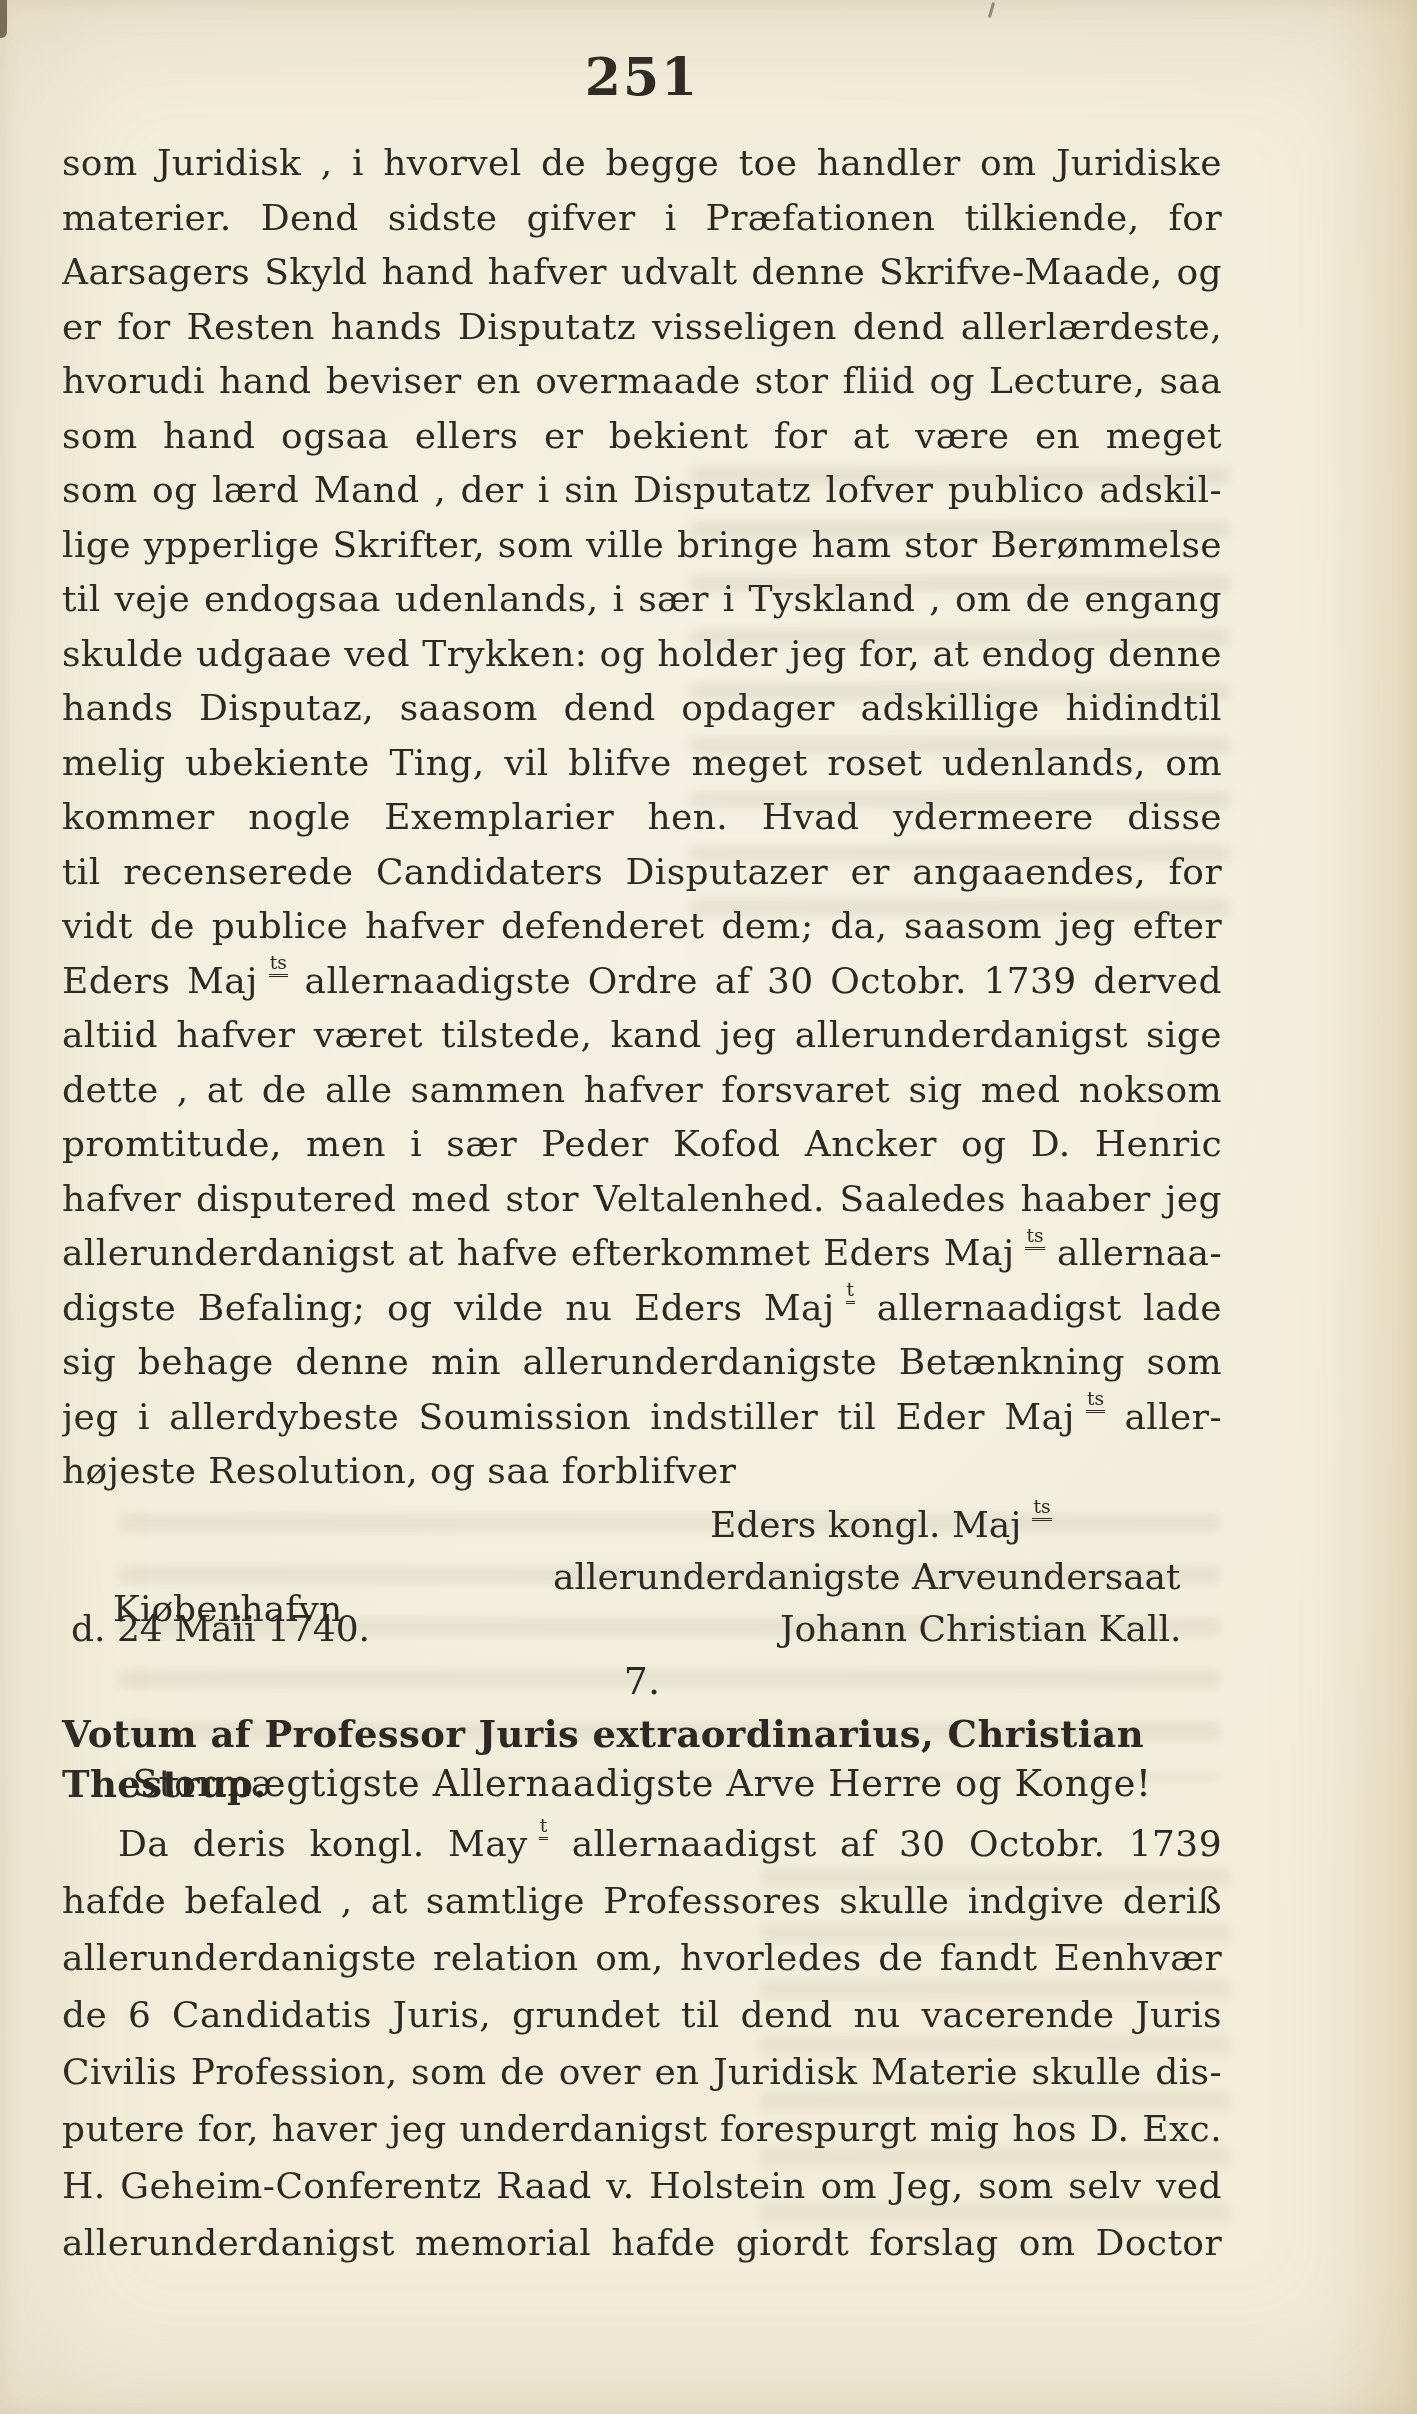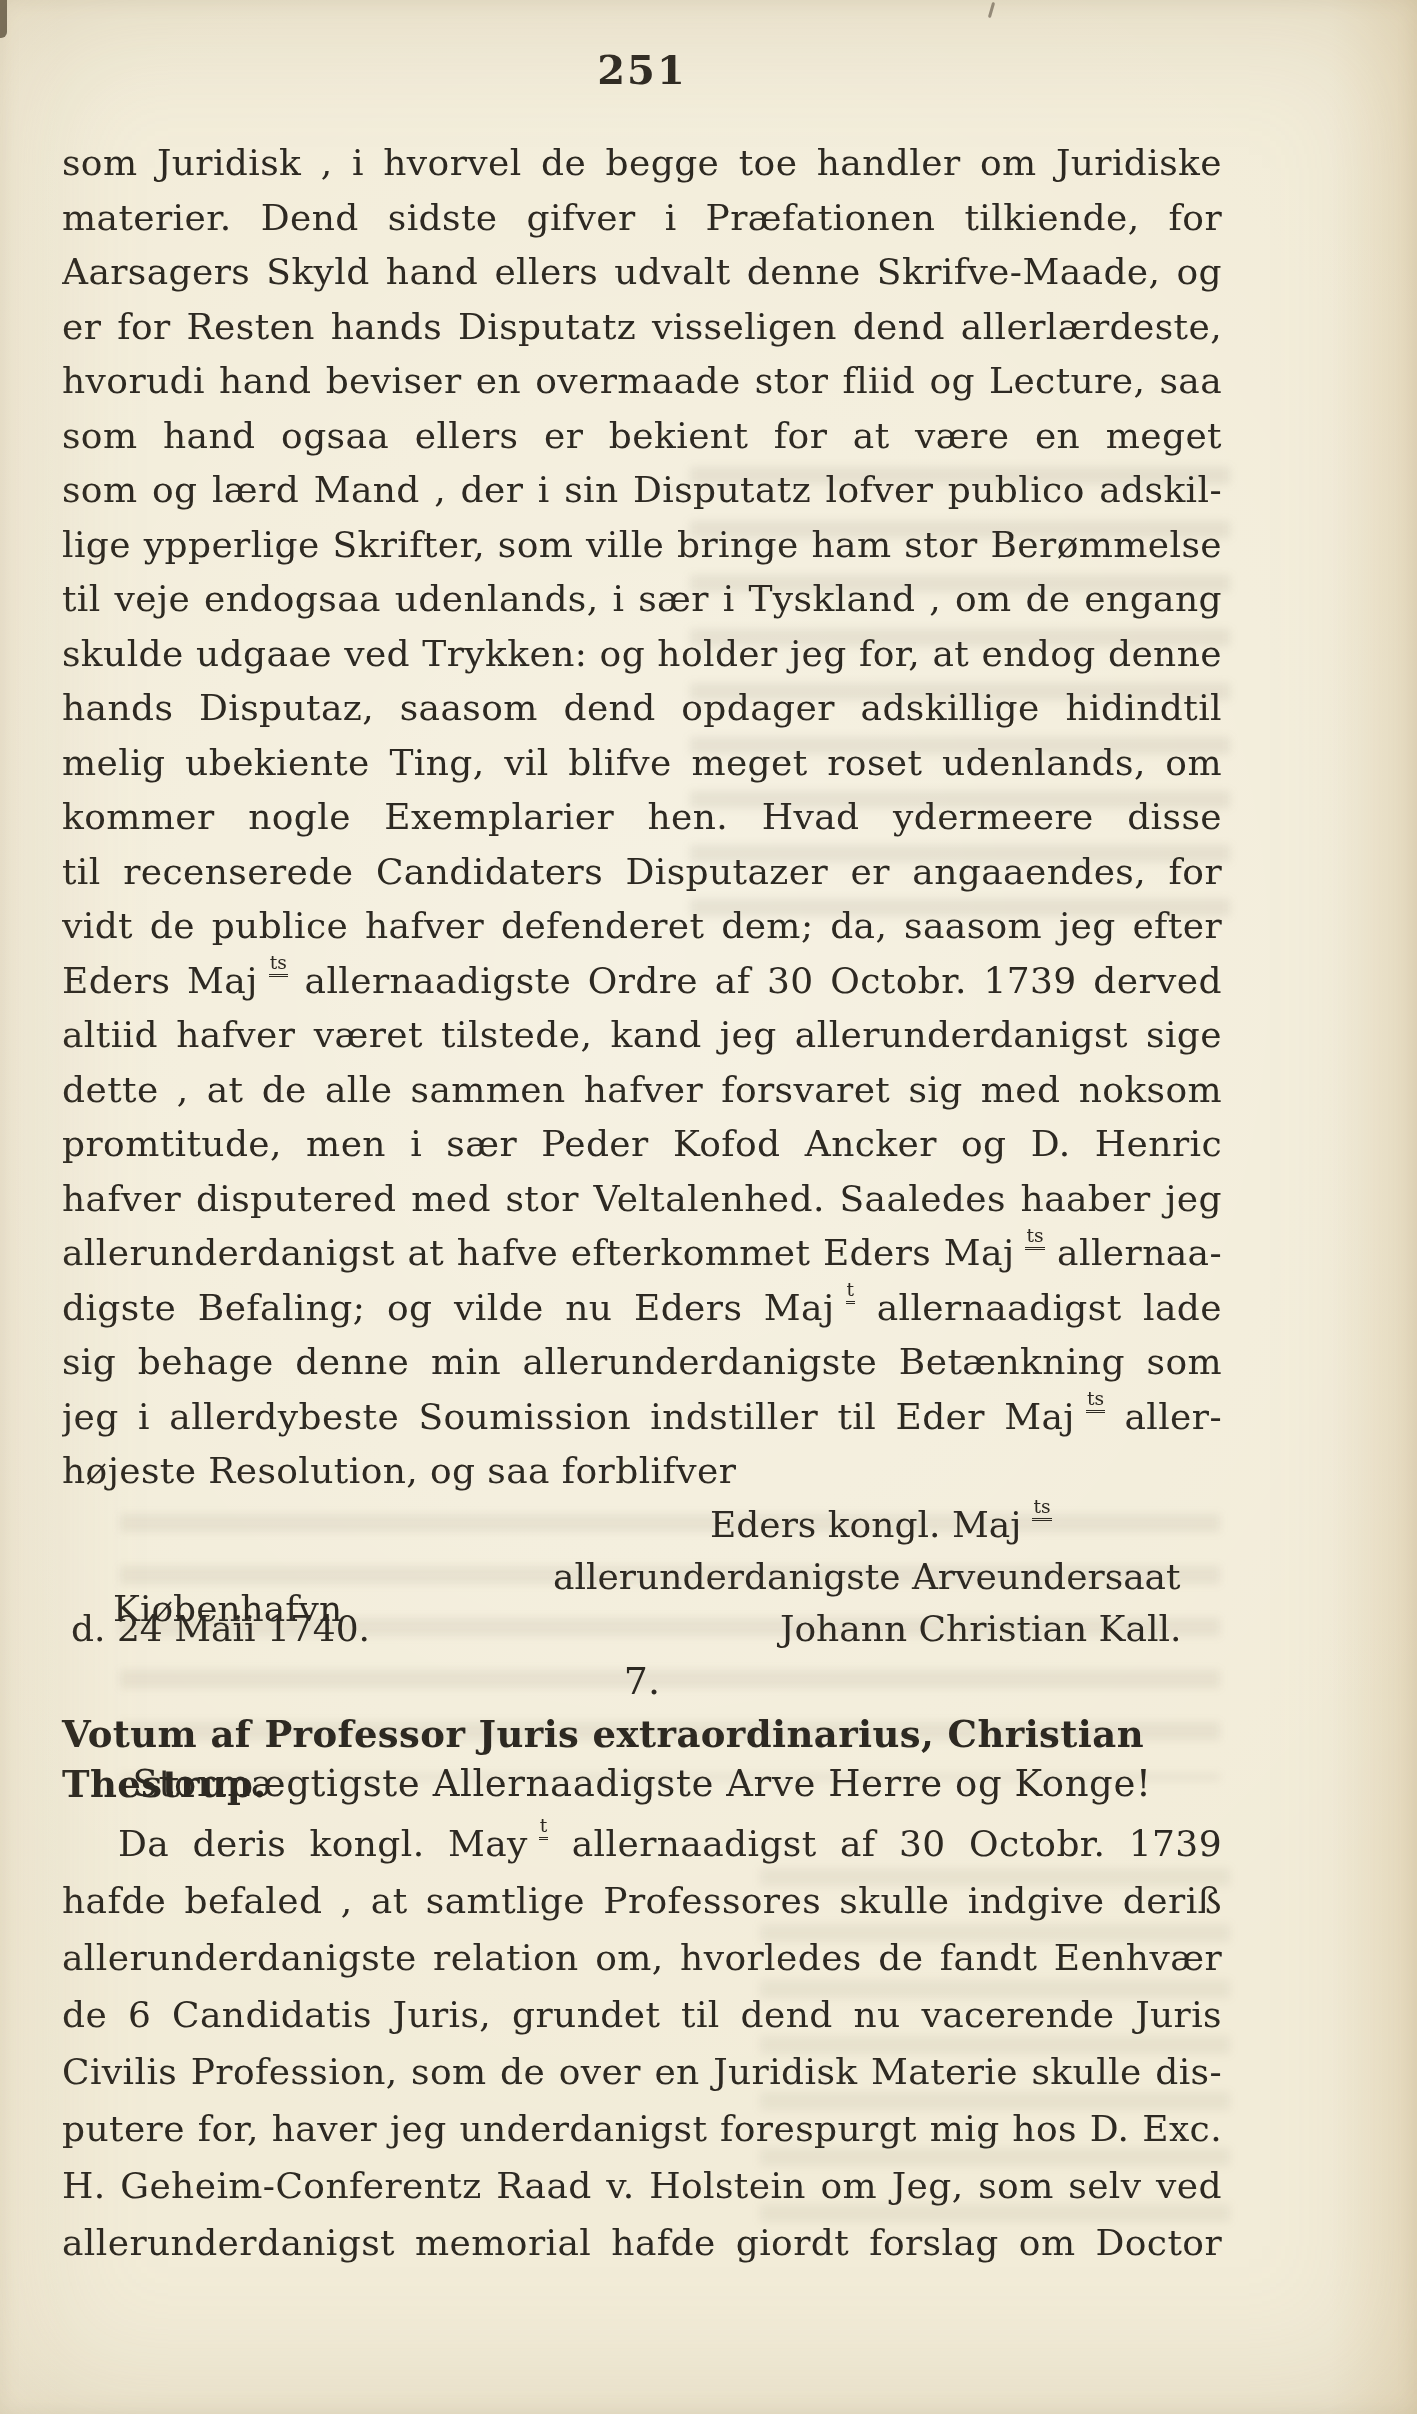--- a/index.html
+++ b/index.html
@@ -34,21 +34,21 @@
   .corner-mark {
     position: absolute; left: 0; top: 0; width: 7px; height: 38px;
     background: #564d40; border-radius: 0 0 6px 0; opacity: .85;
   }
   .top-mark {
     position: absolute; left: 990px; top: 2px; width: 3px; height: 16px;
     background: #6a6155; transform: rotate(16deg); border-radius: 2px; opacity: .7;
   }
   .pageno {
     position: absolute; top: 46px; left: 62px; width: 1160px;
-    text-align: center; font-weight: bold; font-size: 40px; letter-spacing: 2px;
+    text-align: center; font-weight: bold; font-size: 52px; letter-spacing: 2px;
   }
   .column {
     position: absolute; left: 62px; top: 136px; width: 1160px;
     font-size: 36px;
   }
   .line {
     line-height: 54.5px; height: 54.5px; overflow: hidden;
     text-align: justify; text-align-last: justify;
     letter-spacing: 0.4px;
   }
@@ -88,21 +88,21 @@
 <div class="ghost ghost2"></div>
 <div class="ghost ghost3"></div>
 <div class="corner-mark"></div>
 <div class="top-mark"></div>
 
 <div class="pageno">251</div>
 
 <div class="column">
   <div class="line">som Juridisk , i hvorvel de begge toe handler om Juridiske</div>
   <div class="line">materier. Dend sidste gifver i Præfationen tilkiende, for hvilke</div>
-  <div class="line">Aarsagers Skyld hand ellers udvalt denne Skrifve-Maade, og</div>
+  <div class="line">Aarsagers Skyld hand hafver udvalt denne Skrifve-Maade, og</div>
   <div class="line">er for Resten hands Disputatz visseligen dend allerlærdeste,</div>
   <div class="line">hvorudi hand beviser en overmaade stor fliid og Lecture, saa</div>
   <div class="line">som hand ogsaa ellers er bekient for at være en meget arbeid-</div>
   <div class="line">som og lærd Mand , der i sin Disputatz lofver publico adskil-</div>
   <div class="line">lige ypperlige Skrifter, som ville bringe ham stor Berømmelse</div>
   <div class="line">til veje endogsaa udenlands, i sær i Tyskland , om de engang</div>
   <div class="line">skulde udgaae ved Trykken: og holder jeg for, at endog denne</div>
   <div class="line">hands Disputaz, saasom dend opdager adskillige hidindtil tem-</div>
   <div class="line">melig ubekiente Ting, vil blifve meget roset udenlands, om der</div>
   <div class="line">kommer nogle Exemplarier hen. Hvad ydermeere disse hidind-</div>

